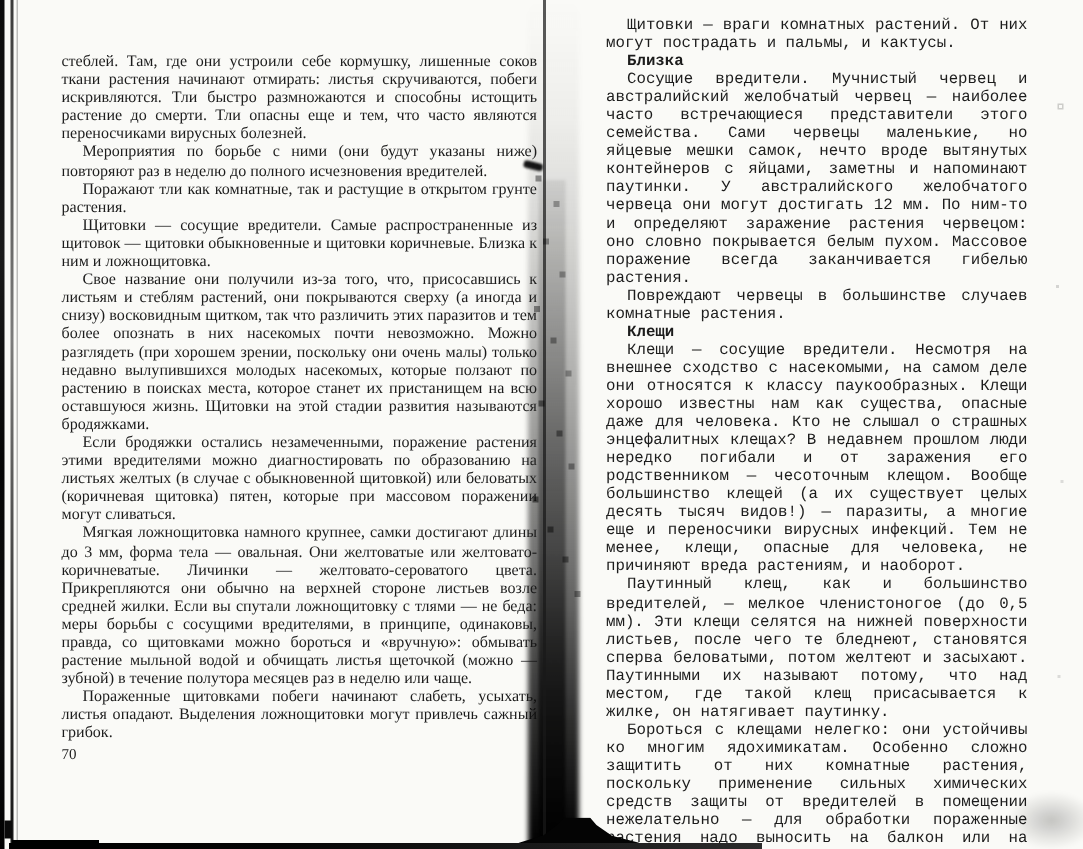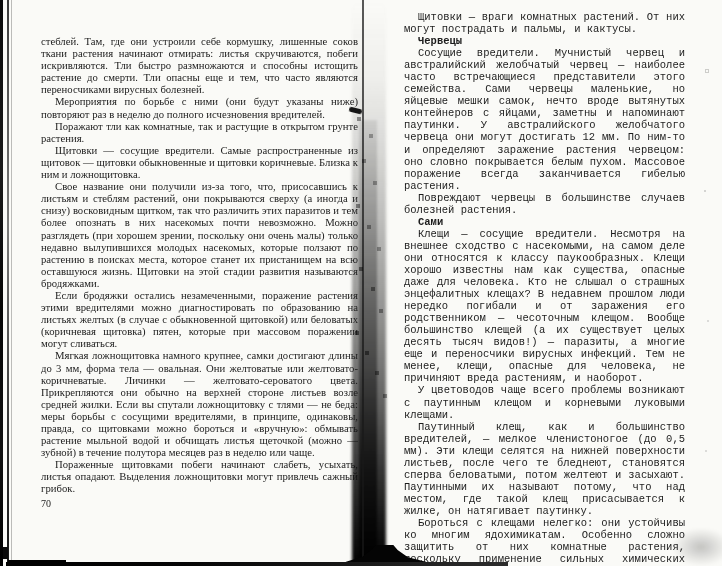--- a/index.html
+++ b/index.html
@@ -109,26 +109,25 @@
         <p>Если бродяжки остались незамеченными, поражение растения этими вредителями можно диагностировать по образованию на листьях желтых (в случае с обыкновенной щитовкой) или беловатых (коричневая щитовка) пятен, которые при массовом поражении могут сливаться.</p>
         <p>Мягкая ложнощитовка намного крупнее, самки достигают длины до 3 мм, форма тела — овальная. Они желтоватые или желтовато-коричневатые. Личинки — желтовато-сероватого цвета. Прикрепляются они обычно на верхней стороне листьев возле средней жилки. Если вы спутали ложнощитовку с тлями — не беда: меры борьбы с сосущими вредителями, в принципе, одинаковы, правда, со щитовками можно бороться и «вручную»: обмывать растение мыльной водой и обчищать листья щеточкой (можно — зубной) в течение полутора месяцев раз в неделю или чаще.</p>
         <p>Пораженные щитовками побеги начинают слабеть, усыхать, листья опадают. Выделения ложнощитовки могут привлечь сажный грибок.</p>
       </div>
     <div class="pagenum left-num">70</div>
   </div>
 
   <div class="page right">
     <div class="text-col" id="right-col">
         <p>Щитовки — враги комнатных растений. От них могут пострадать и пальмы, и кактусы.</p>
-        <h3 class="heading">Червецы</h3>
+        <h3 class="heading">Близка</h3>
         <p>Сосущие вредители. Мучнистый червец и австралийский желобчатый червец — наиболее часто встречающиеся представители этого семейства. Сами червецы маленькие, но яйцевые мешки самок, нечто вроде вытянутых контейнеров с яйцами, заметны и напоминают паутинки. У австралийского желобчатого червеца они могут достигать 12 мм. По ним-то и определяют заражение растения червецом: оно словно покрывается белым пухом. Массовое поражение всегда заканчивается гибелью растения.</p>
-        <p>Повреждают червецы в большинстве случаев болезней растения.</p>
-        <h3 class="heading">Сами</h3>
+        <p>Повреждают червецы в большинстве случаев комнатные растения.</p>
+        <h3 class="heading">Клещи</h3>
         <p>Клещи — сосущие вредители. Несмотря на внешнее сходство с насекомыми, на самом деле они относятся к классу паукообразных. Клещи хорошо известны нам как существа, опасные даже для человека. Кто не слышал о страшных энцефалитных клещах? В недавнем прошлом люди нередко погибали и от заражения его родственником — чесоточным клещом. Вообще большинство клещей (а их существует целых десять тысяч видов!) — паразиты, а многие еще и переносчики вирусных инфекций. Тем не менее, клещи, опасные для человека, не причиняют вреда растениям, и наоборот.</p>
-        <p>У цветоводов чаще всего проблемы возникают с паутинным клещом и корневыми луковыми клещами.</p>
         <p>Паутинный клещ, как и большинство вредителей, — мелкое членистоногое (до 0,5 мм). Эти клещи селятся на нижней поверхности листьев, после чего те бледнеют, становятся сперва беловатыми, потом желтеют и засыхают. Паутинными их называют потому, что над местом, где такой клещ присасывается к жилке, он натягивает паутинку.</p>
         <p>Бороться с клещами нелегко: они устойчивы ко многим ядохимикатам. Особенно сложно защитить от них комнатные растения, поскольку применение сильных химических средств защиты от вредителей в помещении нежелательно — для обработки пораженные растения надо выносить на балкон или на улицу. В условиях открытого грунта очень важ-</p>
       </div>
     <div class="pagenum right-num">71</div>
   </div>
 
   <div class="artifact edge-stripe-1"></div>
   <div class="artifact edge-stripe-2"></div>
   <div class="artifact edge-stripe-3"></div>
   <div class="artifact gutter-shadow"></div>

